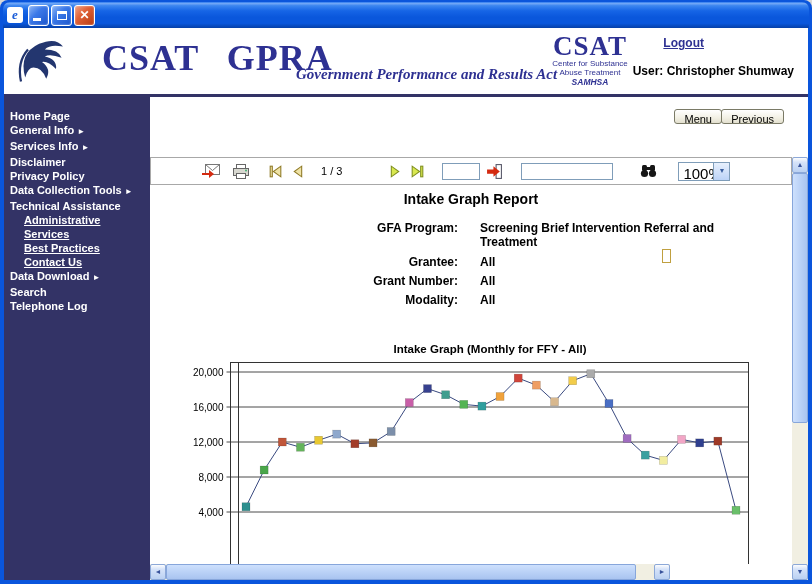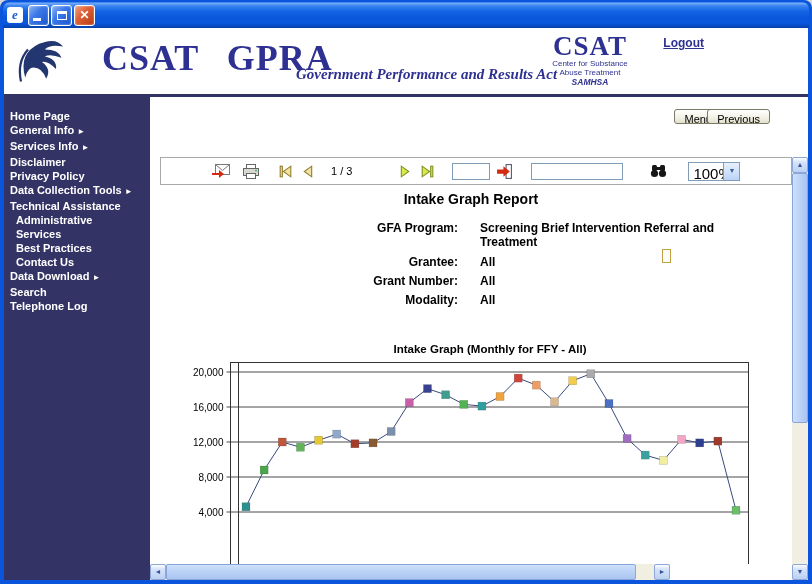--- a/index.html
+++ b/index.html
@@ -41,36 +41,36 @@
   .csat-logo .o { font-size:8.5px; font-style:italic; font-weight:bold; line-height:10px;text-align:center; }
   .logout { position:absolute; right:104px; top:8px; color:#2e3192; font-weight:bold;
     font-size:12px; text-decoration:underline; cursor:pointer; }
   .user-label { position:absolute; right:14px; top:36px; font-weight:bold; font-size:12px; color:#000; }
 
   
   .main { position:absolute; top:69px; left:0; right:0; bottom:0;border-radius:23px; }
   .sidebar { position:absolute; left:0; top:0; width:146px; height:100%; background:#333366; padding-top:13px; }
   .sb-item { padding:0 6px; margin-bottom:2px; font-size:11px; font-weight:bold; color:#fff;
     line-height:12px; cursor:pointer; white-space:nowrap; }
-  .sb-item.sub { padding-left:12px; }
+  .sb-item.sub { padding-left:20px;text-decoration:underline; }
   .sb-arrow { font-size:8px; margin-left:3px; }
   .reports-box { display:inline-block; border:1px solid #f0a020; padding:1px 4px 2px 2px; }
 
   .content { position:absolute; left:146px; top:0; right:0; bottom:0; background:#fff; }
 
   
   .xp-btn { position:absolute; top:12px; height:15px; padding:0 9px; font-size:11px; color:#000;
     background:linear-gradient(180deg,#ffffff 0%,#f2f0e4 60%,#e3e0cf 100%);
     border:1px solid #7a7a66; border-radius:3px; cursor:pointer; line-height:19px; }
   .menu-btn { right:86px; }
-  .prev-btn { right:38px;text-align:right; }
+  .prev-btn { right:24px;text-align:right; }
 
   
   .viewer { position:absolute; top:60px; left:0; right:0; bottom:0; }
-  .toolbar { position:absolute; top:0; left:10px; right:16px; height:28px; background:#fff;
+  .toolbar { position:absolute; top:0; left:0; right:16px; height:28px; background:#fff;
     border:1px solid #a8a8a8; display:flex; align-items:center; padding-left:50px; }
   .tb-icon { flex:0 0 auto; cursor:pointer; display:inline-block; }
   .ml6{margin-left:6px;} .ml10{margin-left:10px;} .ml16{margin-left:16px;} .ml26{margin-left:26px;}
   .page-ind { font-size:11px; color:#000; margin-left:14px; margin-right:44px; }
   .tb-input { height:17px; border:1px solid #7f9db9; font-size:11px; padding:0 2px; }
   .goto-input { width:38px; margin-left:16px; }
   .search-input { width:92px; margin-left:18px; }
   .zoom { position:relative; width:52px; height:19px; border:1px solid #7f9db9; background:#fff;
     margin-left:20px; cursor:pointer; }
   .zoom .zv { position:absolute; left:4px; top:2px; font-size:15px; }
@@ -130,20 +130,21 @@
         </svg>
         <div class="brand-main">CSAT GPRA</div>
         <div class="brand-tagline">Government Performance and Results Act</div>
         <div class="csat-logo">
           <div class="t">CSAT</div>
           <div class="s">Center for Substance</div>
           <div class="s">Abuse Treatment</div>
           <div class="o">SAMHSA</div>
         </div>
         <a class="logout">Logout</a>
+        <div class="user-label">User: Christopher Shumway</div>
       </div>
 
       <div class="main">
 
         <nav class="sidebar">
           <div class="sb-item"><span>Home Page</span></div>
           <div class="sb-item"><span>General Info</span><span class="sb-arrow">►</span></div>
           <div class="sb-item"><span>Services Info</span><span class="sb-arrow">►</span></div>
           <div class="sb-item"><span>Disclaimer</span></div>
           <div class="sb-item"><span>Privacy Policy</span></div>

